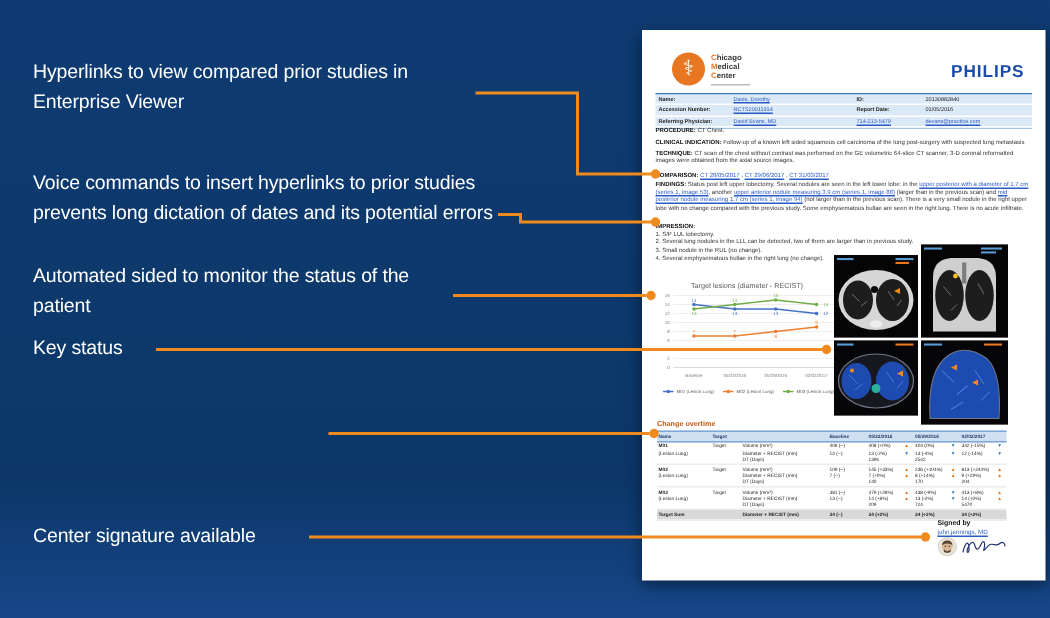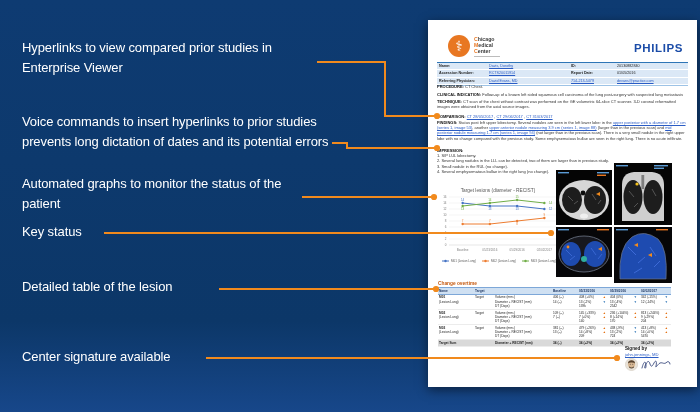--- a/index.html
+++ b/index.html
@@ -41,23 +41,22 @@
   .s-name{display:block;font-size:4.2px;color:#2a5cc5;text-decoration:underline;cursor:pointer;margin-top:.8px;}
   .s-row{display:flex;align-items:center;gap:2px;margin-top:1.5px;}
 </style>
 </head>
 <body>
 
 <div class="slide">
 
   <div class="ann" style="left:22px;top:38px;width:310px">Hyperlinks to view compared prior studies in Enterprise Viewer</div>
   <div class="ann" style="left:22px;top:112px;width:322px">Voice commands to insert hyperlinks to prior studies prevents long dictation of dates and its potential errors</div>
-  <div class="ann" style="left:22px;top:174px;width:292px">Automated graphs to monitor the status of the patient</div>
+  <div class="ann" style="left:22px;top:174px;width:292px">Automated sided to monitor the status of the patient</div>
   <div class="ann" style="left:22px;top:222px;width:200px">Key status</div>
-  <div class="ann" style="left:22px;top:277px;width:250px">Detailed table of the lesion</div>
   <div class="ann" style="left:22px;top:347px;width:250px">Center signature available</div>
 
   <div class="page">
     <div class="logo">⚕</div>
     <div class="cmc">
       <div>Chicago</div>
       <div>Medical</div>
       <div>Center</div>
       <div class="cmc-tag"></div>
     </div>

